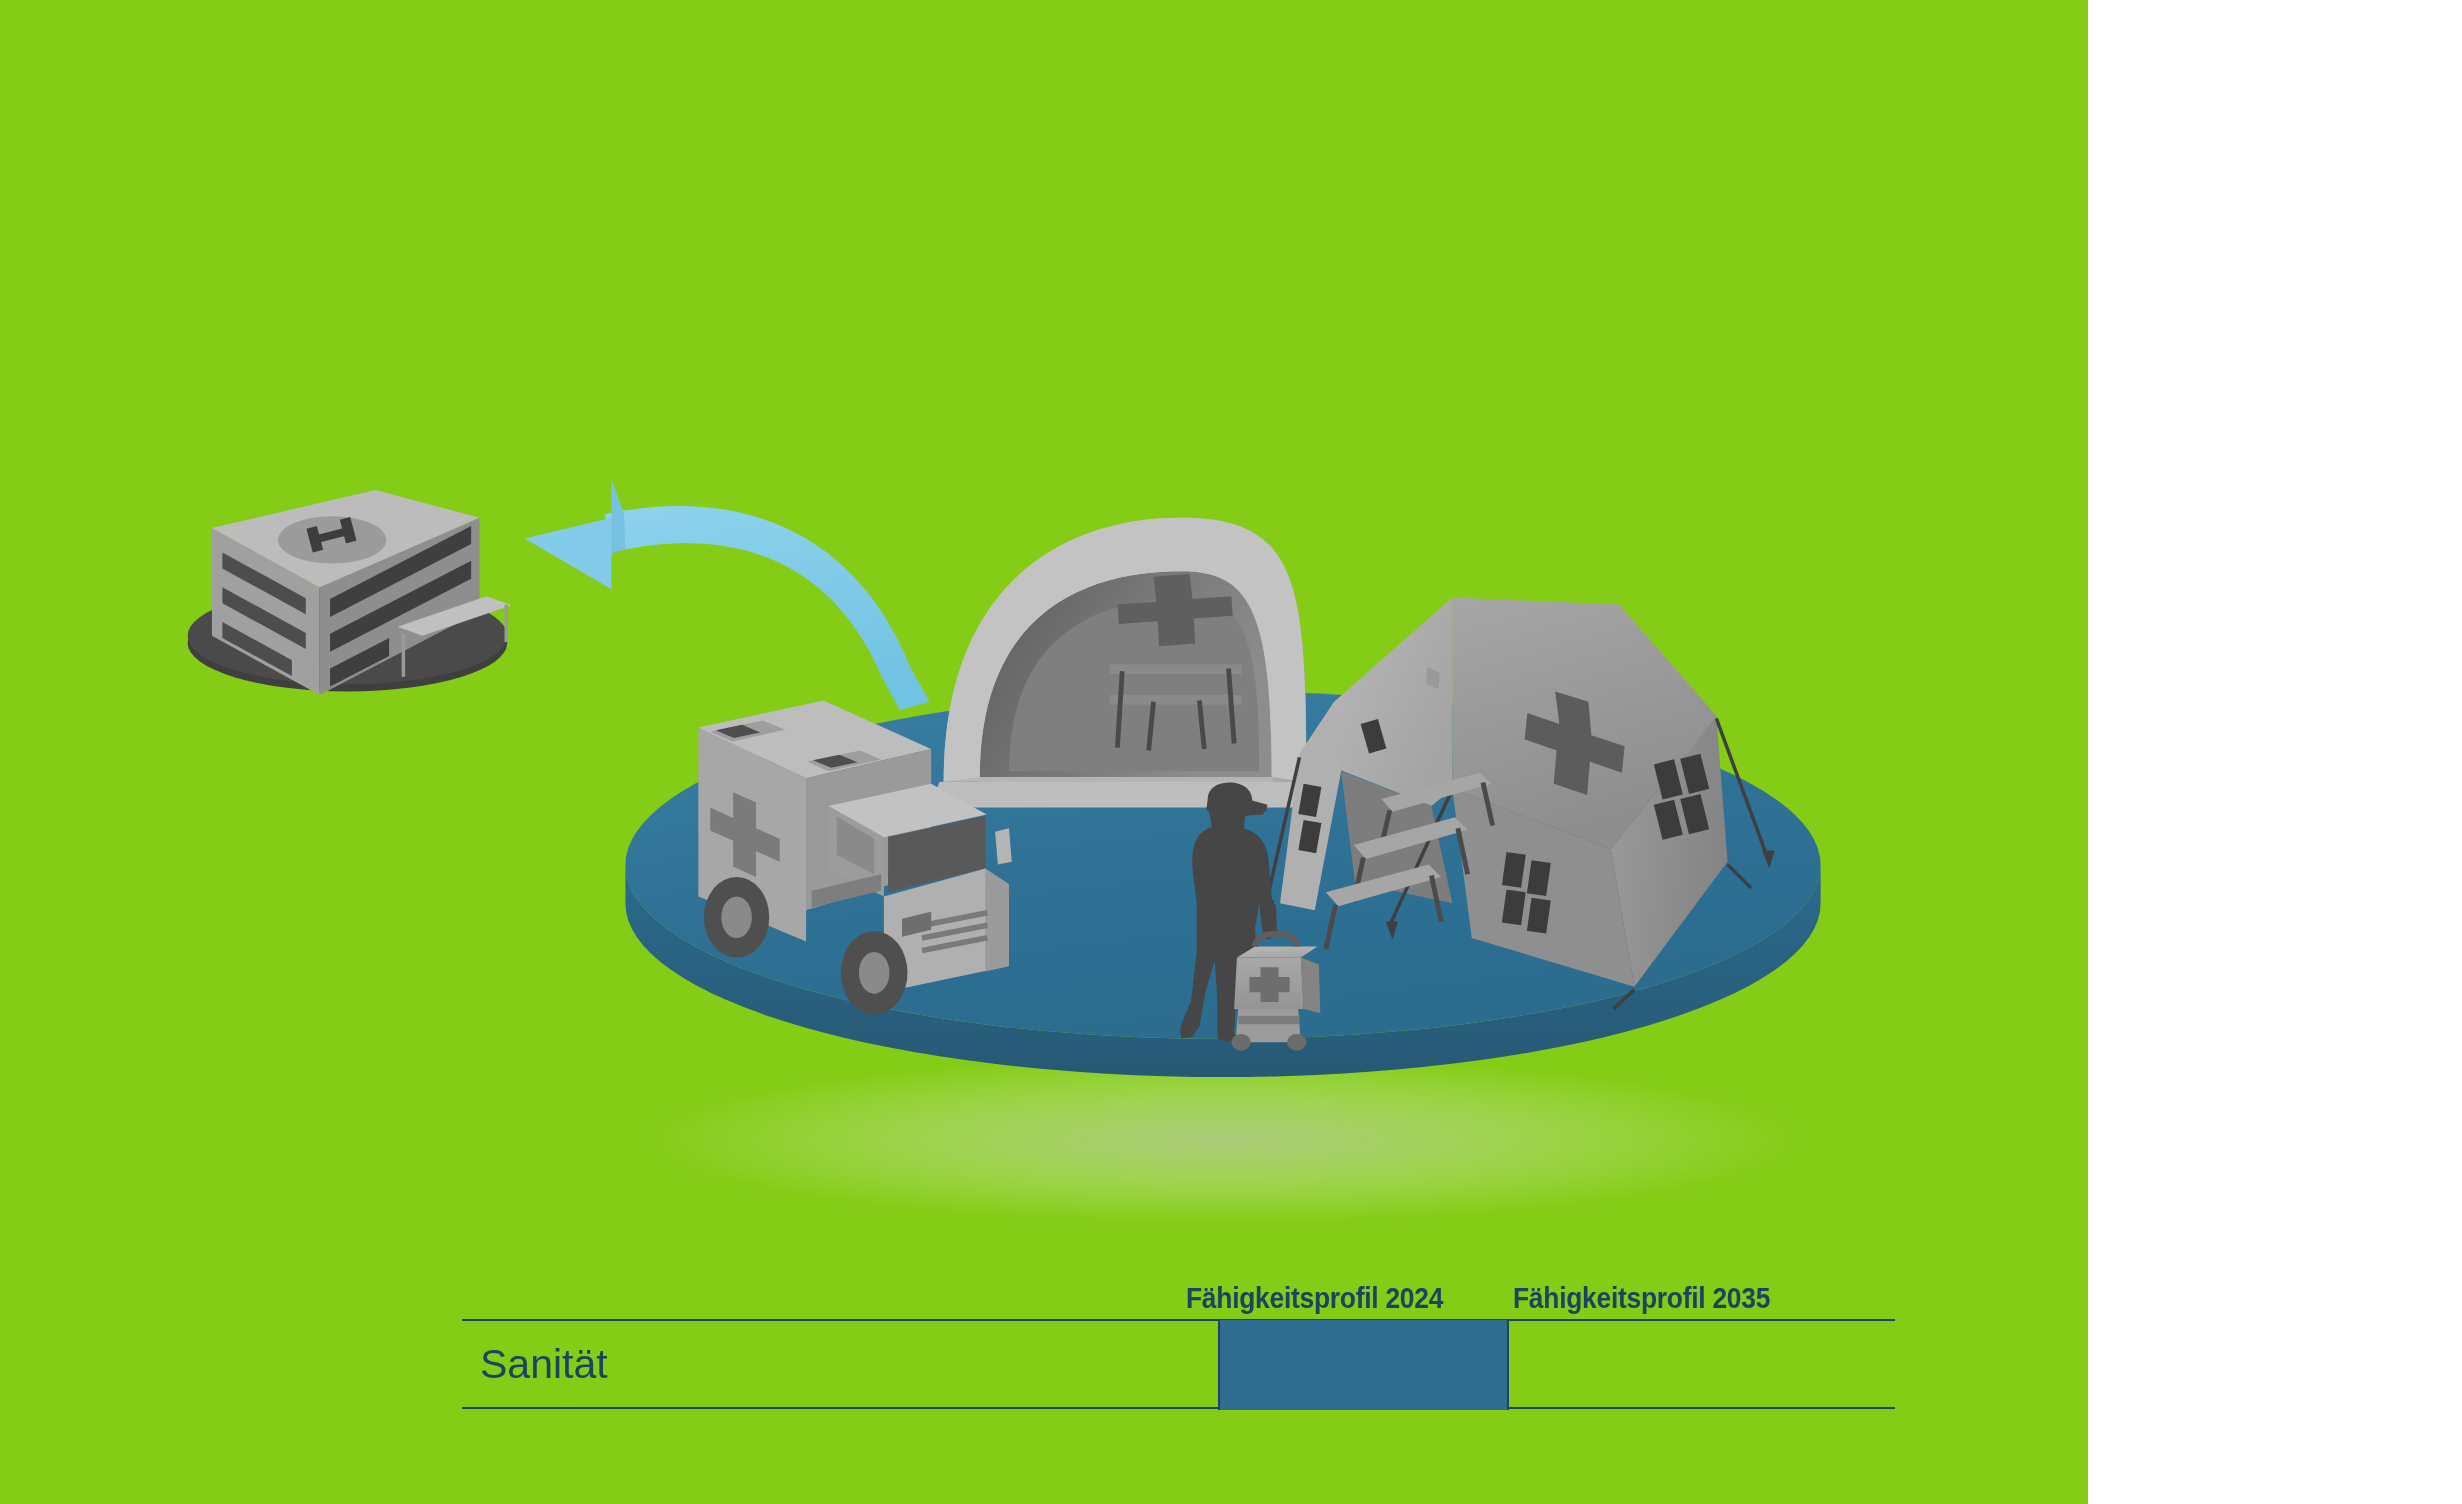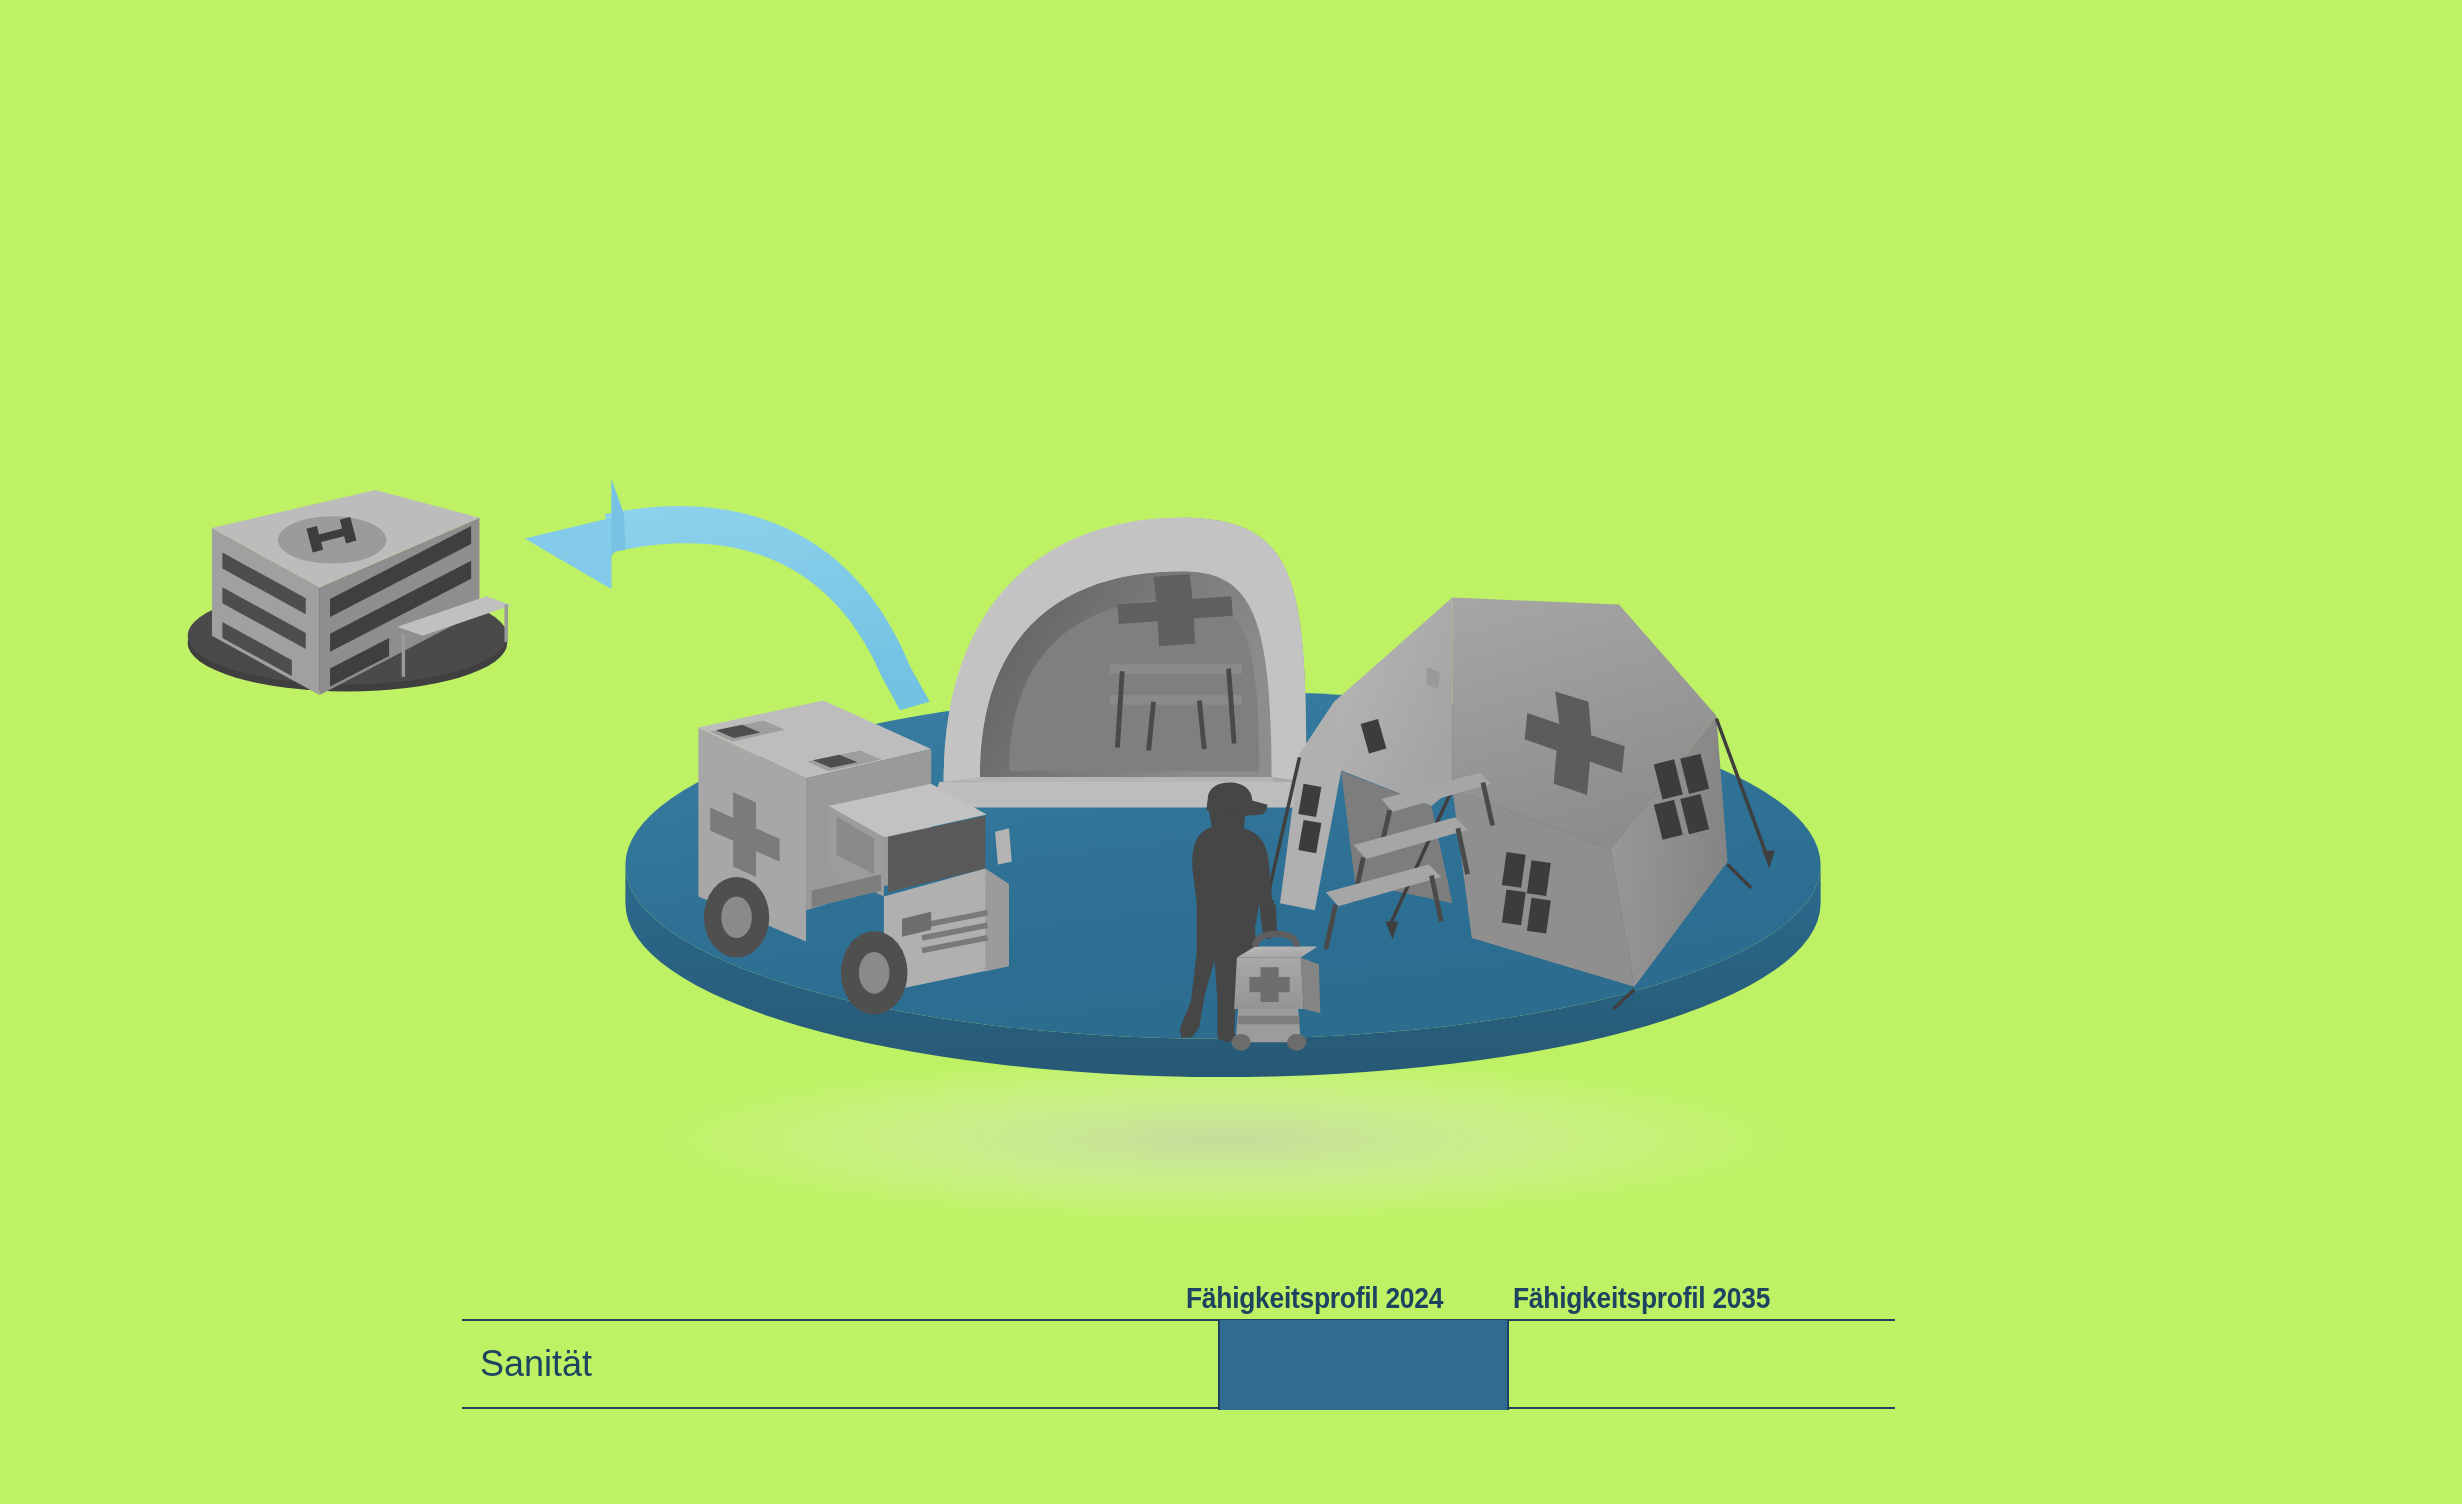--- a/index.html
+++ b/index.html
@@ -7,23 +7,23 @@
   html, body {
     width: 2462px;
     height: 1505px;
     background: #ffffff;
     font-family: "Liberation Sans", sans-serif;
     overflow: hidden;
   }
 
   #page {
     position: relative;
-    width: 2462px;
+    width: 2088px;
     height: 1505px;
-    background: #bef264;
+    background: #84cc16;
   }
 
   
   #illustration {
     position: absolute;
     left: 0;
     top: 0;
     width: 2462px;
     height: 1223px;
   }
@@ -62,21 +62,21 @@
     height: 90px;
     border-top: 2.8px solid #1d4360;
     border-bottom: 2.8px solid #1d4360;
   }
 
   .row-label {
     position: absolute;
     left: 18px;
     top: 50%;
     transform: translateY(-50%);
-    font-size: 36px;
+    font-size: 41px;
     font-weight: 400;
     color: #1d4360;
     white-space: nowrap;
   }
 
   .cell-2024 {
     position: absolute;
     left: 756px;
     top: -1.4px;
     width: 291px;

